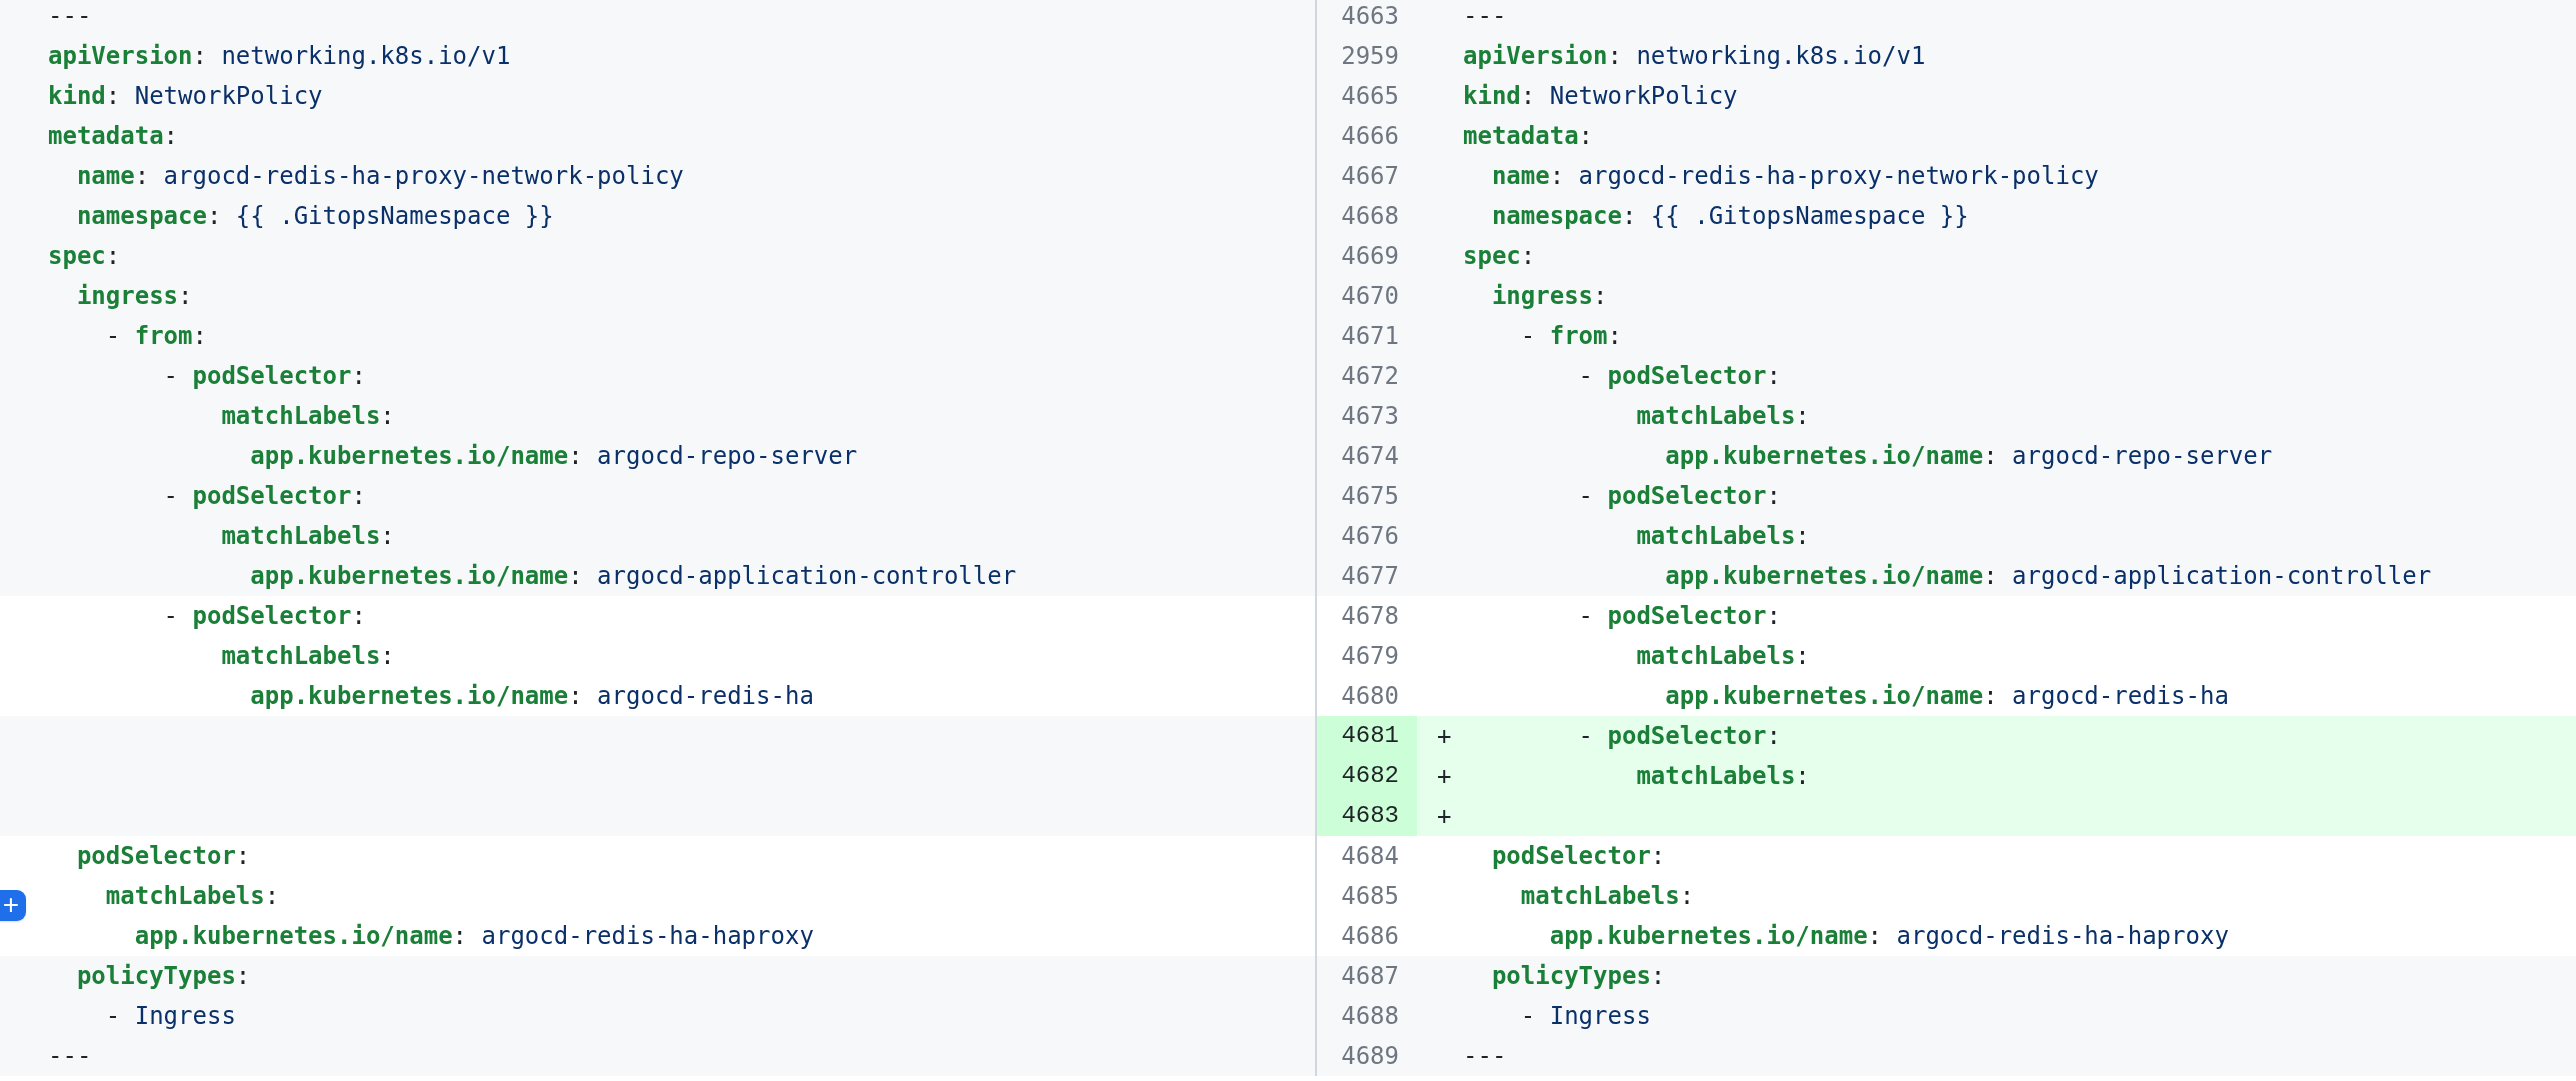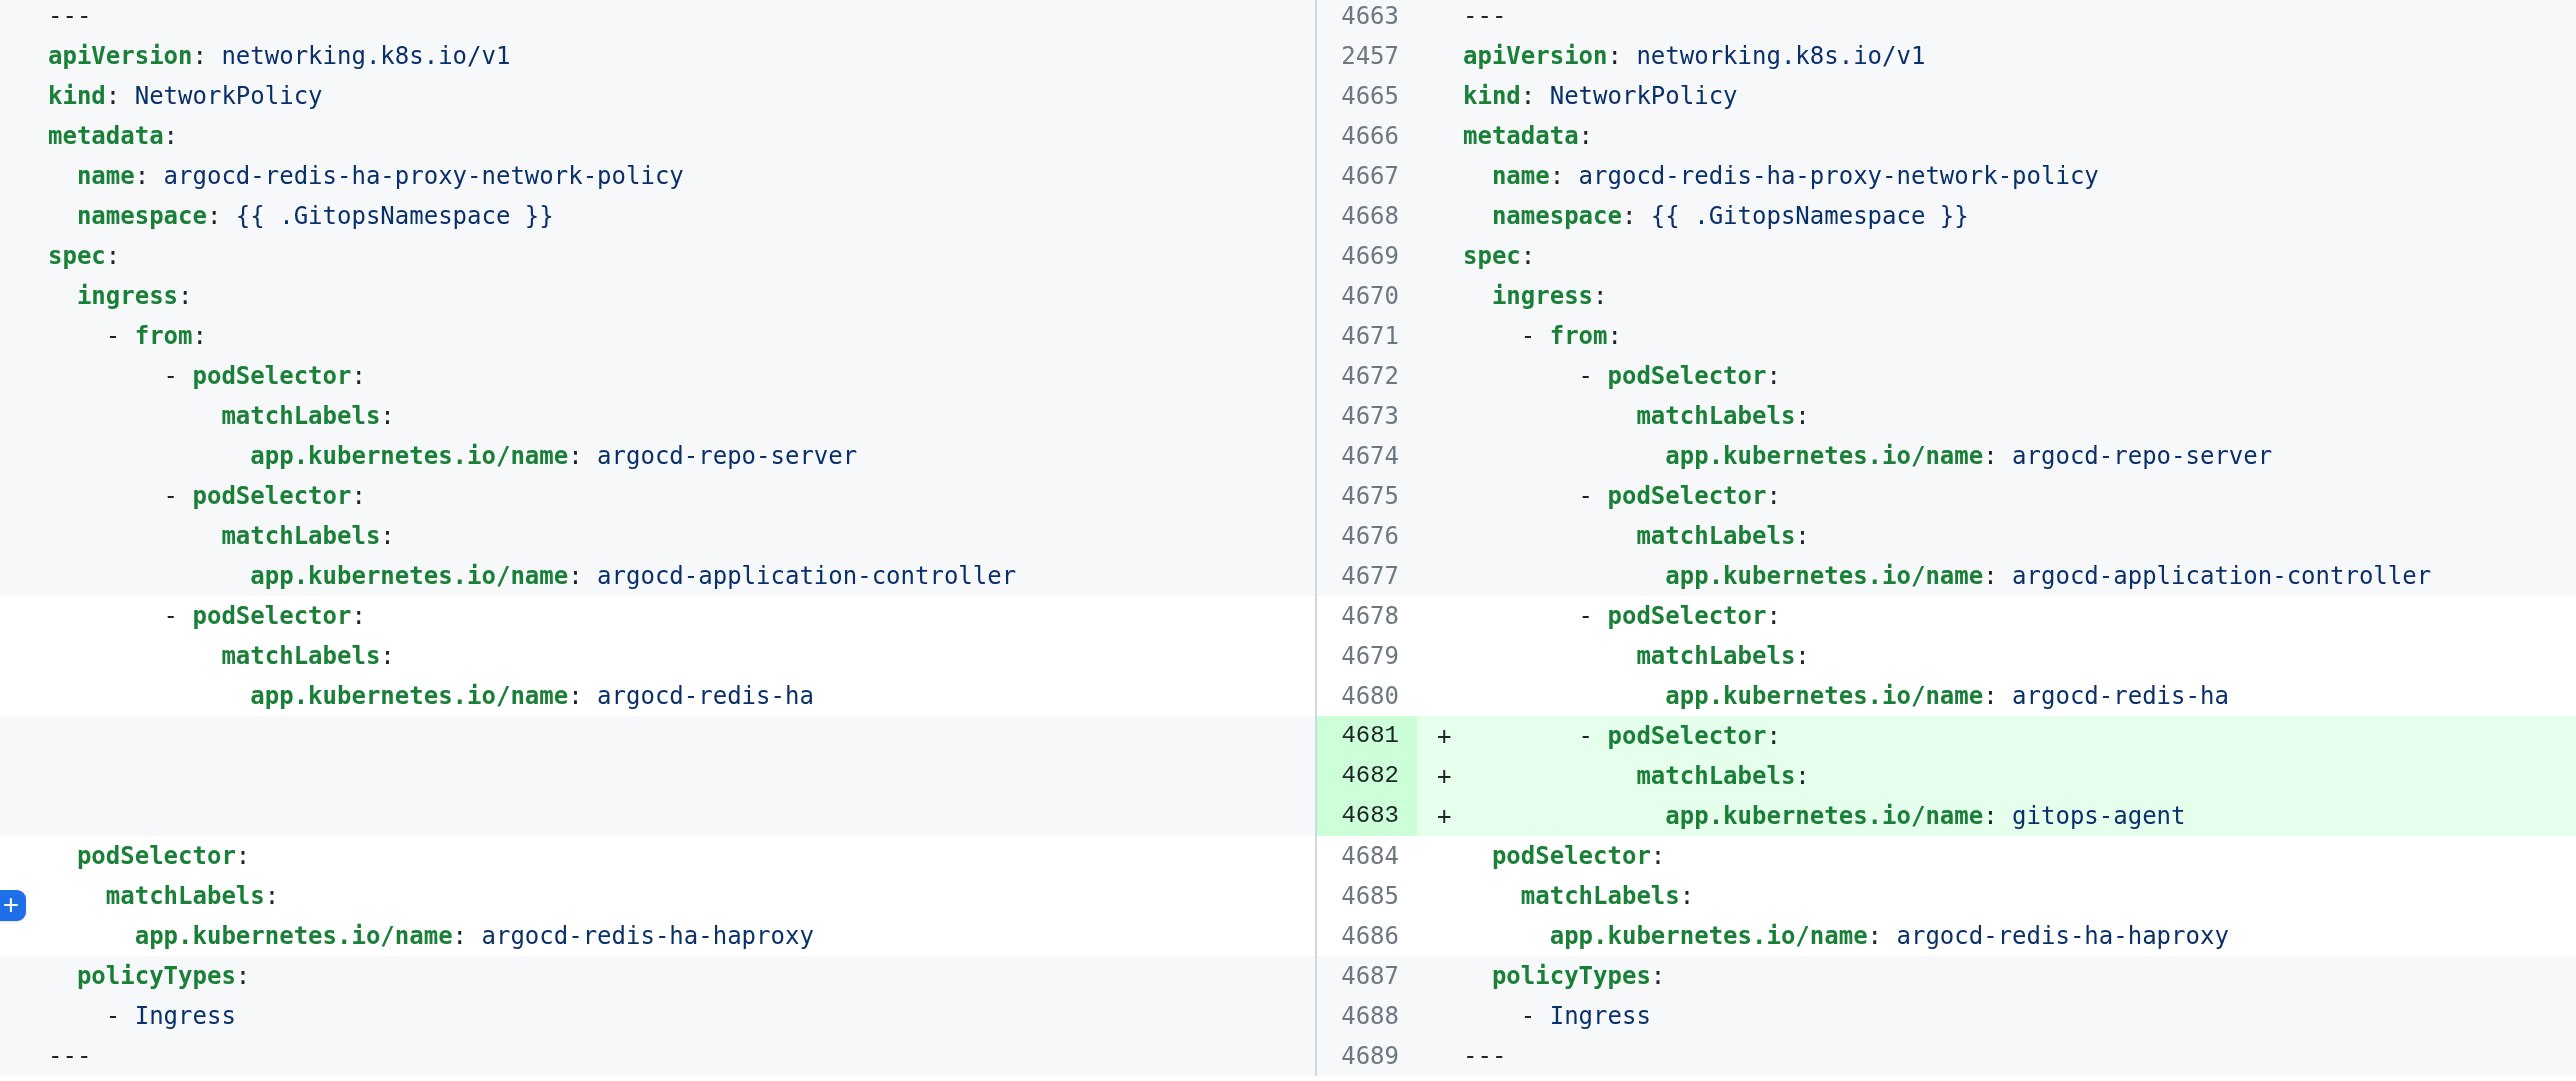--- a/index.html
+++ b/index.html
@@ -103,21 +103,21 @@
 
 <main class="diff-view">
   <div id="diff-rows">
       <div class="diff-row">
         <div class="cell-old bg-expanded"><span class="code"><span class="seg-p">---</span></span></div>
         <div class="cell-num bg-expanded">4663</div>
         <div class="cell-new bg-expanded"><span class="code"><span class="seg-p">---</span></span></div>
       </div>
       <div class="diff-row">
         <div class="cell-old bg-expanded"><span class="code"><span class="seg-k">apiVersion</span><span class="seg-p">: </span><span class="seg-v">networking.k8s.io/v1</span></span></div>
-        <div class="cell-num bg-expanded">2457</div>
+        <div class="cell-num bg-expanded">2959</div>
         <div class="cell-new bg-expanded"><span class="code"><span class="seg-k">apiVersion</span><span class="seg-p">: </span><span class="seg-v">networking.k8s.io/v1</span></span></div>
       </div>
       <div class="diff-row">
         <div class="cell-old bg-expanded"><span class="code"><span class="seg-k">kind</span><span class="seg-p">: </span><span class="seg-v">NetworkPolicy</span></span></div>
         <div class="cell-num bg-expanded">4665</div>
         <div class="cell-new bg-expanded"><span class="code"><span class="seg-k">kind</span><span class="seg-p">: </span><span class="seg-v">NetworkPolicy</span></span></div>
       </div>
       <div class="diff-row">
         <div class="cell-old bg-expanded"><span class="code"><span class="seg-k">metadata</span><span class="seg-p">:</span></span></div>
         <div class="cell-num bg-expanded">4666</div>
@@ -199,21 +199,21 @@
         <div class="cell-new bg-add-code"><span class="marker">+</span><span class="code"><span class="seg-p">        - </span><span class="seg-k">podSelector</span><span class="seg-p">:</span></span></div>
       </div>
       <div class="diff-row">
         <div class="cell-old bg-empty"></div>
         <div class="cell-num bg-add-num">4682</div>
         <div class="cell-new bg-add-code"><span class="marker">+</span><span class="code"><span class="seg-p">            </span><span class="seg-k">matchLabels</span><span class="seg-p">:</span></span></div>
       </div>
       <div class="diff-row">
         <div class="cell-old bg-empty"></div>
         <div class="cell-num bg-add-num">4683</div>
-        <div class="cell-new bg-add-code"><span class="marker">+</span><span class="code"><span class="seg-p">              </span><span class="seg-k">app.kubernetes.io/name</span><span class="seg-p">: </span><span class="seg-v">gitops-agent</span></span></div>
+        <div class="cell-new bg-add-code"><span class="marker">+</span></div>
       </div>
       <div class="diff-row">
         <div class="cell-old bg-context"><span class="code"><span class="seg-p">  </span><span class="seg-k">podSelector</span><span class="seg-p">:</span></span></div>
         <div class="cell-num bg-context">4684</div>
         <div class="cell-new bg-context"><span class="code"><span class="seg-p">  </span><span class="seg-k">podSelector</span><span class="seg-p">:</span></span></div>
       </div>
       <div class="diff-row">
         <div class="cell-old bg-context"><span class="code"><span class="seg-p">    </span><span class="seg-k">matchLabels</span><span class="seg-p">:</span></span></div>
         <div class="cell-num bg-context">4685</div>
         <div class="cell-new bg-context"><span class="code"><span class="seg-p">    </span><span class="seg-k">matchLabels</span><span class="seg-p">:</span></span></div>

